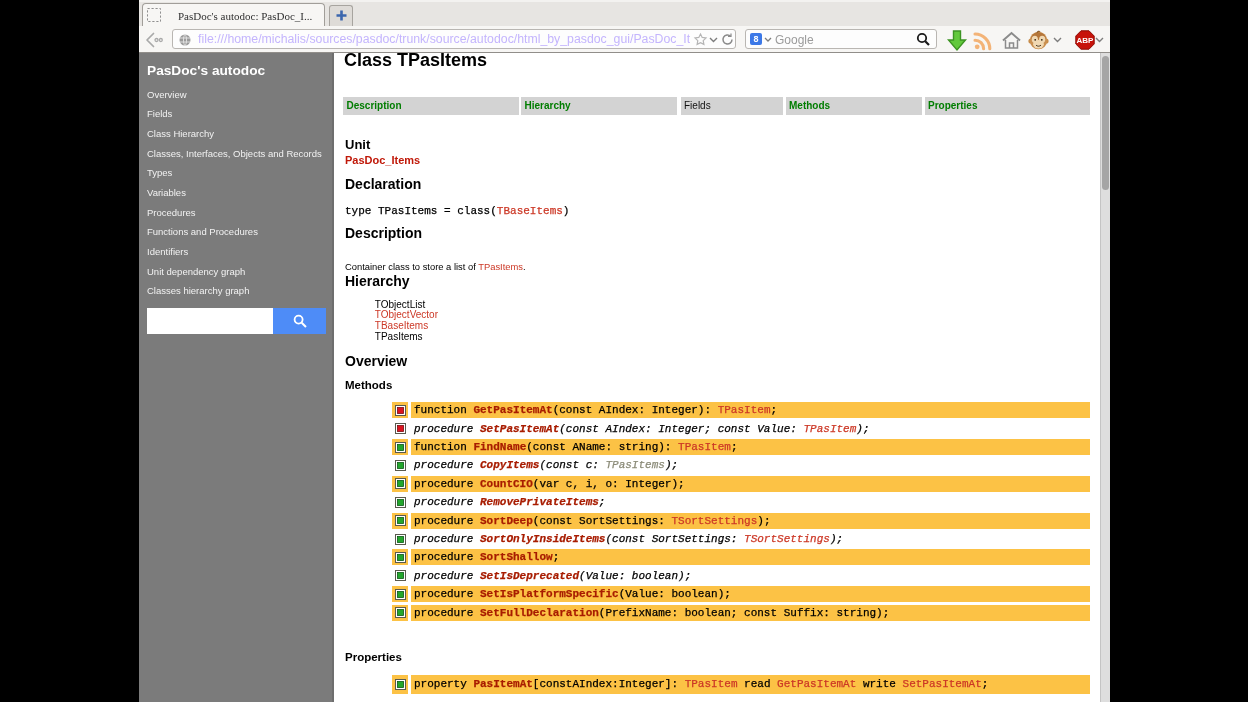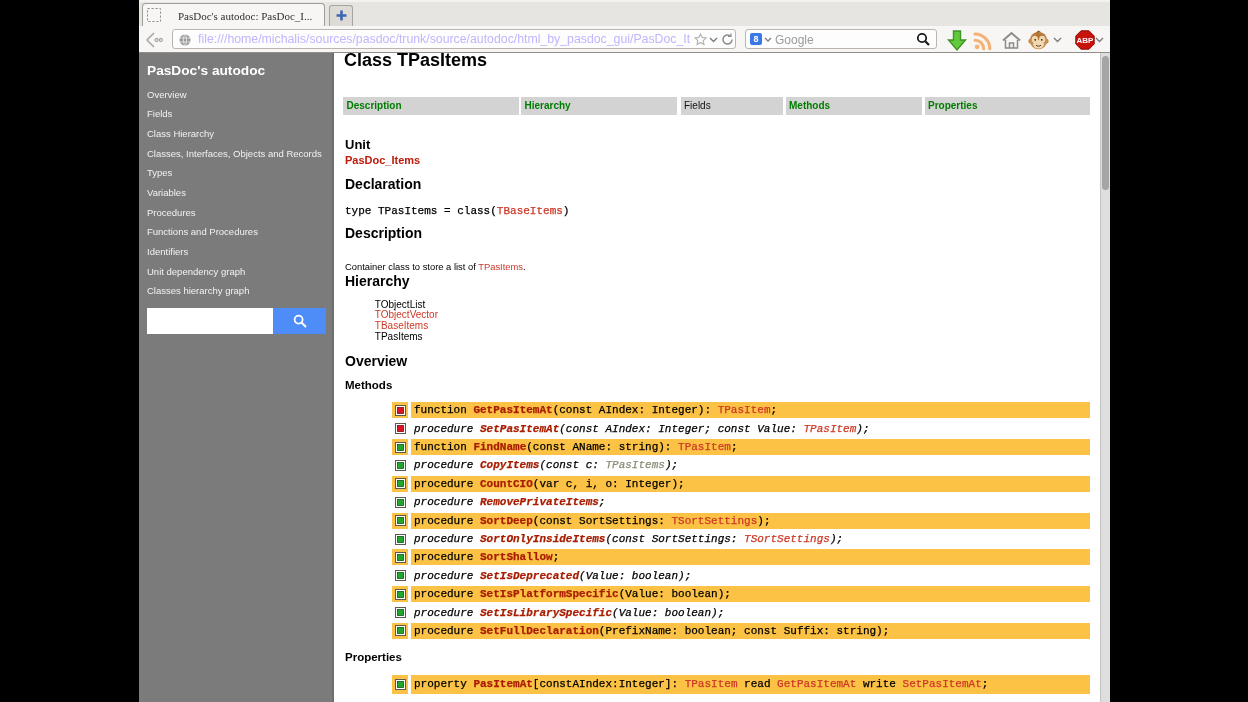--- a/index.html
+++ b/index.html
@@ -282,29 +282,20 @@
     </div>
 <div class="row m d">
       <div class="ic">
         <svg class="sqv" width="11" height="11">
           <rect x="0.5" y="0.5" width="10" height="10" fill="#fff" stroke="#5a5a4e"></rect>
           <rect x="2.5" y="2.5" width="6" height="6" fill="#23a62c" stroke="#0a5a14" stroke-width="0.8"></rect>
         </svg>
       </div>
       <div class="tx mono">procedure <span class="b">SetIsPlatformSpecific</span>(Value: boolean);</div>
     </div>
-<div class="row m l">
-      <div class="ic">
-        <svg class="sqv" width="11" height="11">
-          <rect x="0.5" y="0.5" width="10" height="10" fill="#fff" stroke="#5a5a4e"></rect>
-          <rect x="2.5" y="2.5" width="6" height="6" fill="#23a62c" stroke="#0a5a14" stroke-width="0.8"></rect>
-        </svg>
-      </div>
-      <div class="tx mono">procedure <span class="b">SetIsLibrarySpecific</span>(Value: boolean);</div>
-    </div>
 <div class="row m d">
       <div class="ic">
         <svg class="sqv" width="11" height="11">
           <rect x="0.5" y="0.5" width="10" height="10" fill="#fff" stroke="#5a5a4e"></rect>
           <rect x="2.5" y="2.5" width="6" height="6" fill="#23a62c" stroke="#0a5a14" stroke-width="0.8"></rect>
         </svg>
       </div>
       <div class="tx mono">procedure <span class="b">SetFullDeclaration</span>(PrefixName: boolean; const Suffix: string);</div>
     </div>
 </div>

